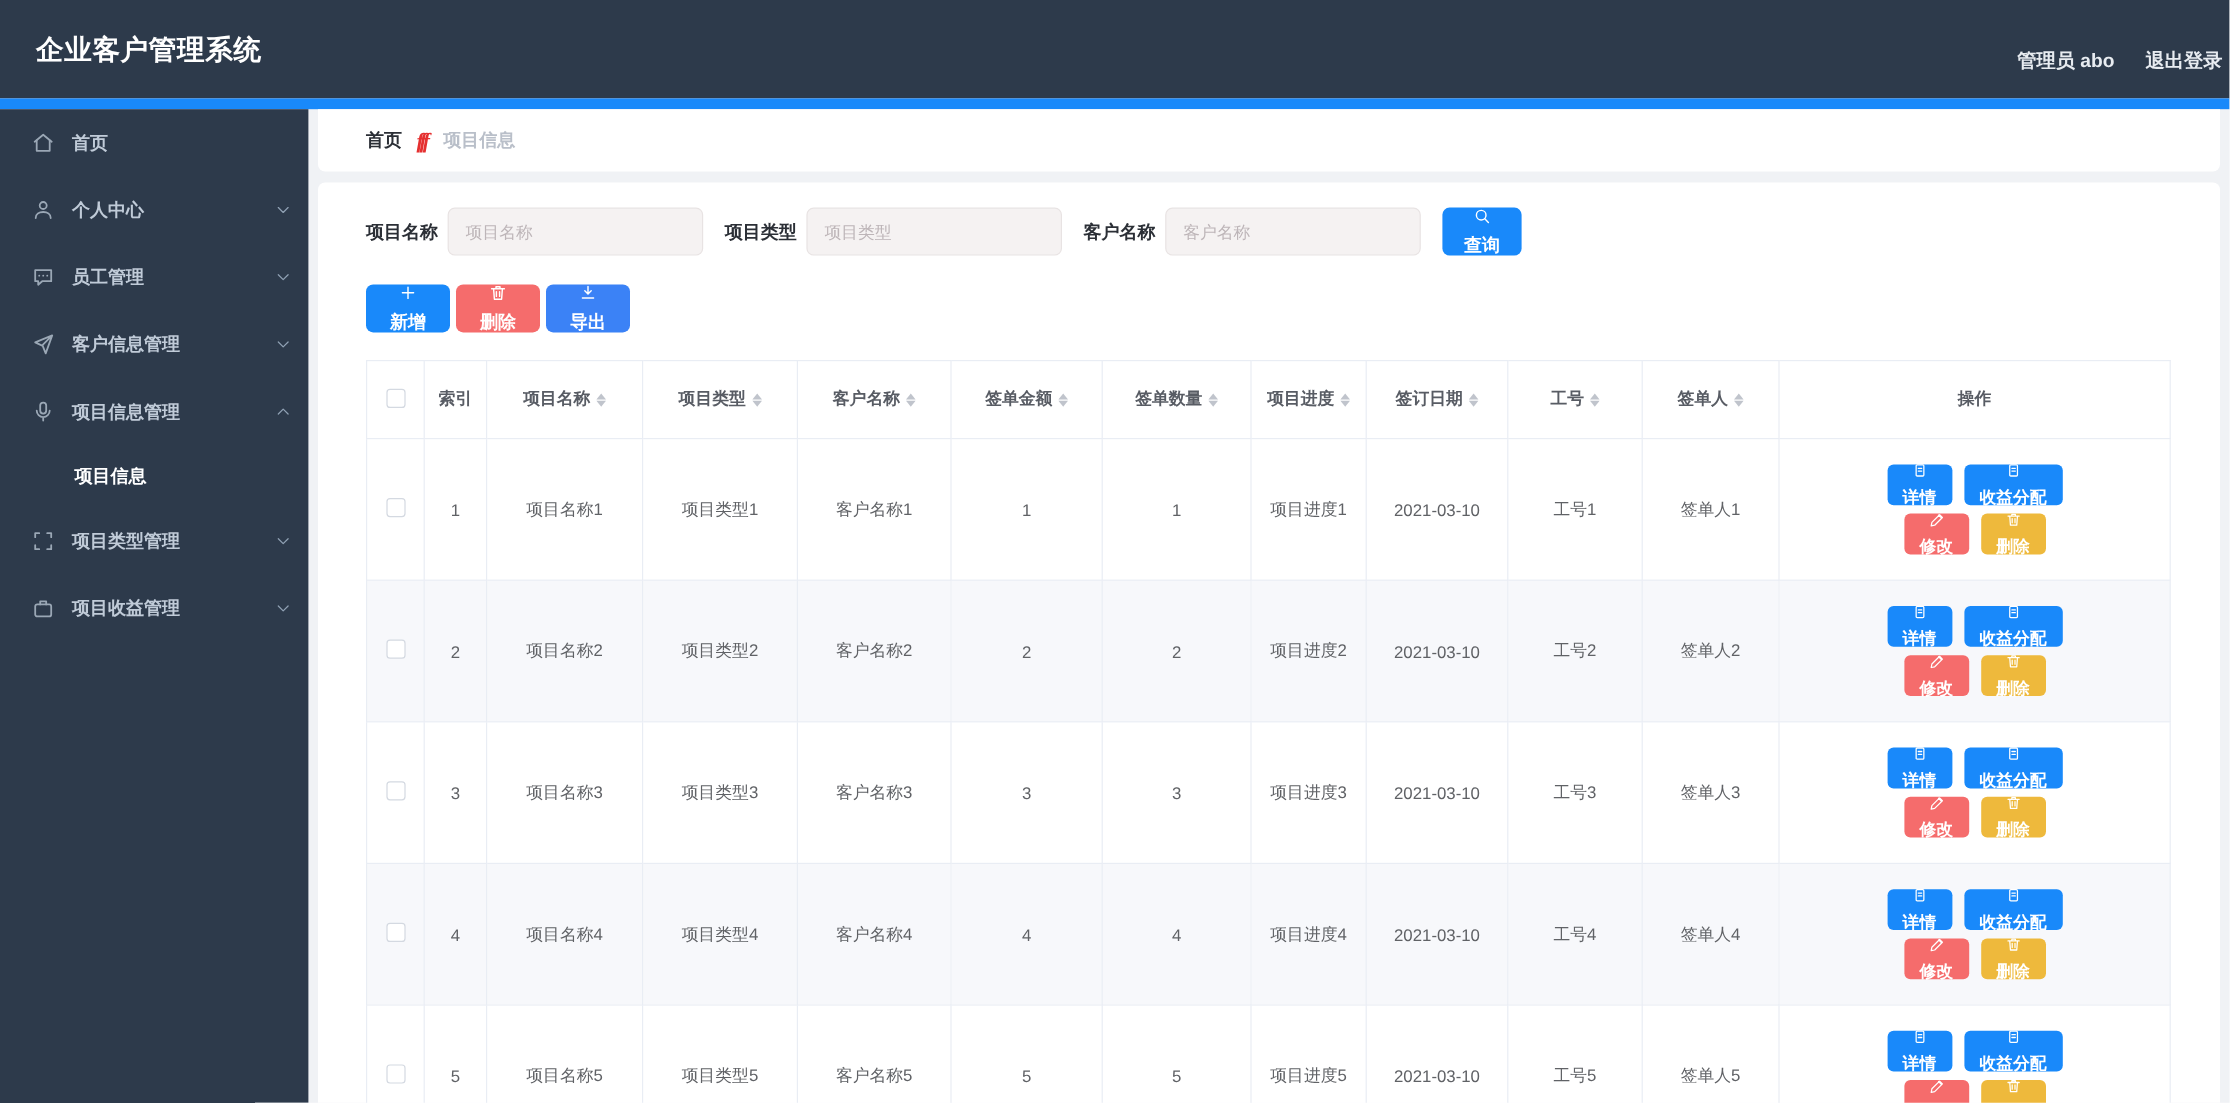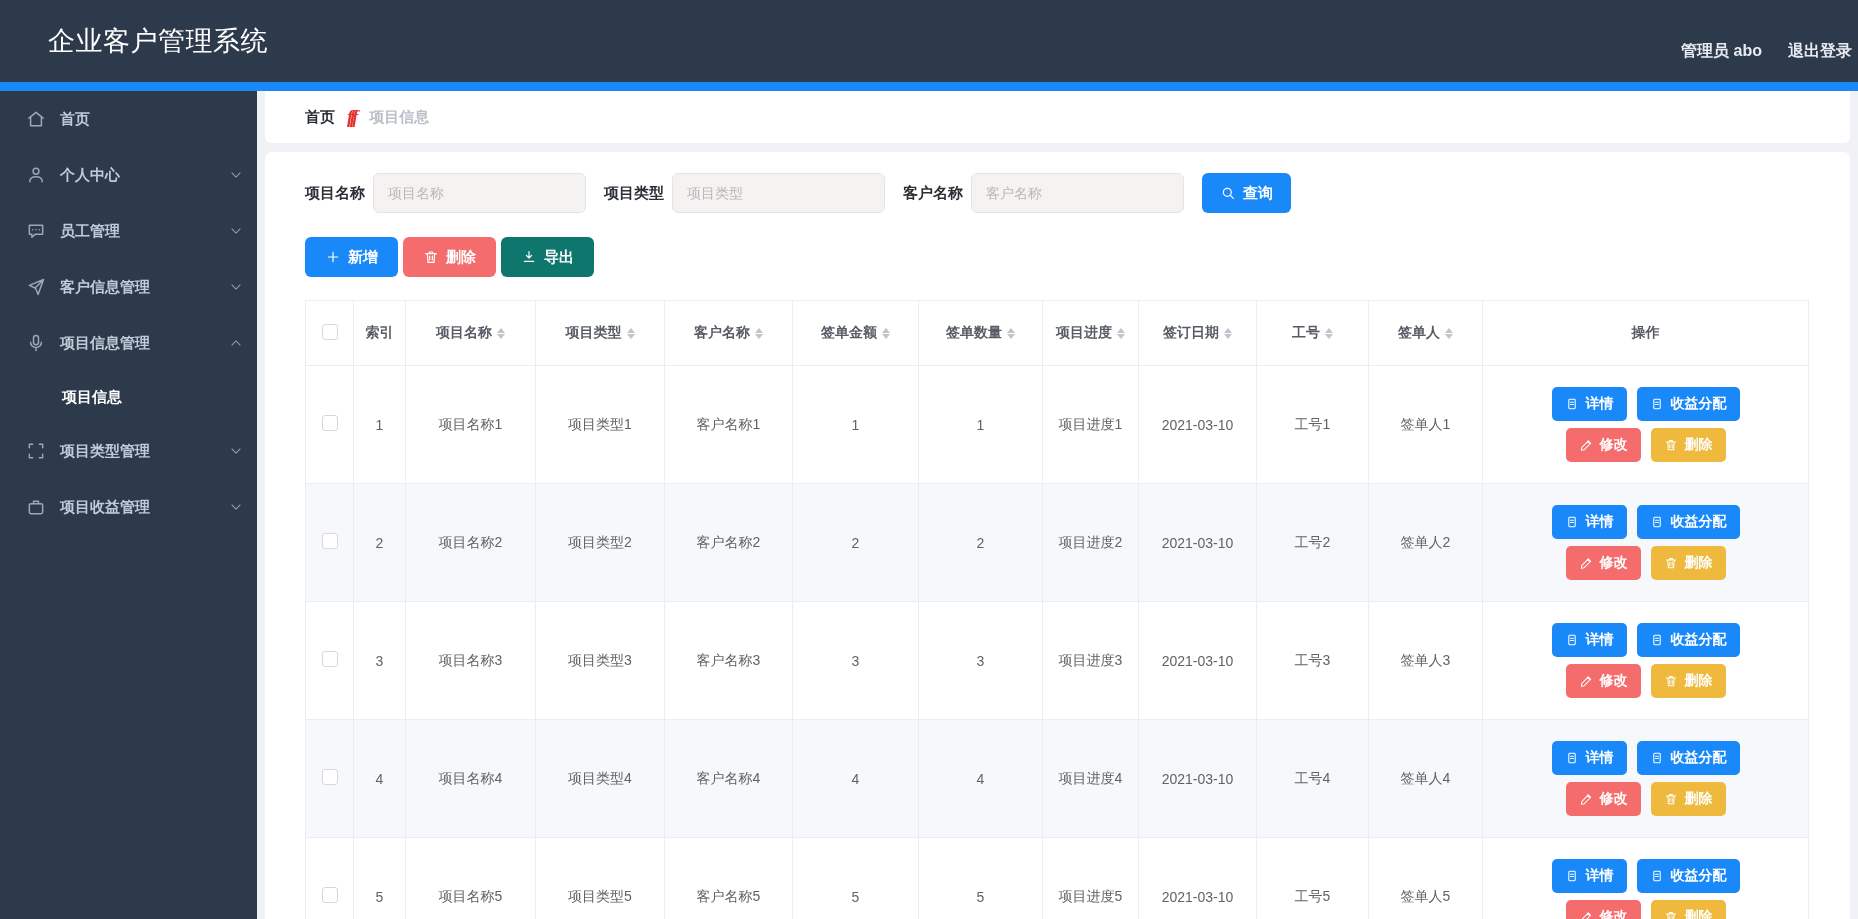--- a/index.html
+++ b/index.html
@@ -1,21 +1,21 @@
 <!DOCTYPE html>
 <html><head>
 <meta charset="utf-8">
 <style>
   * { margin:0; padding:0; box-sizing:border-box; }
   html,body { width:1858px; height:919px; overflow:hidden; }
   body { font-family:"Liberation Sans","DejaVu Sans",sans-serif; background:#f0f2f5; color:#606266; }
 
   
   .navbar { height:82px; background:#2d3a4b; display:flex; align-items:center; justify-content:space-between; padding:0 6px 0 30px; }
-  .navbar .brand { color:#ffffff; font-size:27px; font-weight:normal; letter-spacing:.5px;margin-left:18px; }
+  .navbar .brand { color:#ffffff; font-size:23px; font-weight:bold; letter-spacing:.5px; }
   .navbar .nav-right { display:flex; align-items:center; gap:26px;margin-top:21px; }
   .navbar .nav-right span { color:#e8ecf1; font-size:16px; font-weight:600; white-space:nowrap; cursor:pointer; }
   .accent-strip { height:9px; background:#1989fa; }
 
   
   .layout { display:flex; height:828px; }
 
   
   .sidebar { width:257px; min-width:257px; background:#2d3a4b; height:100%; overflow:hidden; }
   .menu-item { height:56px; display:flex; align-items:center; padding:0 14px 0 26px; cursor:pointer; color:#c0cbd8; font-size:15px; font-weight:600; }
@@ -33,25 +33,25 @@
   .crumb-last { color:#b9bfc9; font-size:15px; font-weight:600; }
 
   .main-card { background:#ffffff; border-radius:6px 6px 0 0; margin-top:9px; height:776px; padding:21px 0 0 40px; overflow:hidden; }
 
   
   .search-row { display:flex; align-items:center; gap:18px; }
   .search-group { display:flex; align-items:center; gap:8px; }
   .search-group label { font-size:15px; font-weight:bold; color:#2b2f36; white-space:nowrap; }
   .search-group input { width:213px; height:40px; background:#f5f2f2; border:1px solid #e8e3e3; border-radius:6px; padding:0 14px; font-size:14px; color:#606266; outline:none; font-family:inherit; }
   .search-group input::placeholder { color:#bdb5b8; }
-  .btn { display:inline-flex; align-items:center; justify-content:center; gap:7px; border:none; border-radius:6px; color:#ffffff; font-size:15px; font-weight:bold; height:40px; padding:0 18px; cursor:pointer; font-family:inherit; white-space:nowrap; }
+  .btn { display:inline-flex; align-items:center; justify-content:center; gap:7px; border:none; border-radius:6px; color:#ffffff; font-size:15px; font-weight:bold; height:40px; padding:0 18px; cursor:pointer; font-family:inherit; white-space:nowrap;flex-direction:column; }
   .btn .b-icon { width:16px; height:16px; }
   .btn-blue { background:#1989fa; }
   .btn-red { background:#f56c6c; }
-  .btn-green { background:#0f766e; }
+  .btn-green { background:#3b82f6; }
   .btn-yellow { background:#eeb93c; }
 
   
   .toolbar { display:flex; align-items:center; gap:5px; margin-top:24px; }
   .toolbar .btn { padding:0 20px; }
 
   
   .table-wrap { margin-top:23px; }
   table.grid { border-collapse:collapse; table-layout:fixed; }
   table.grid th, table.grid td { border:1px solid #e9edf4; text-align:center; vertical-align:middle; font-size:14px; color:#606266; padding:4px; overflow:hidden; }

